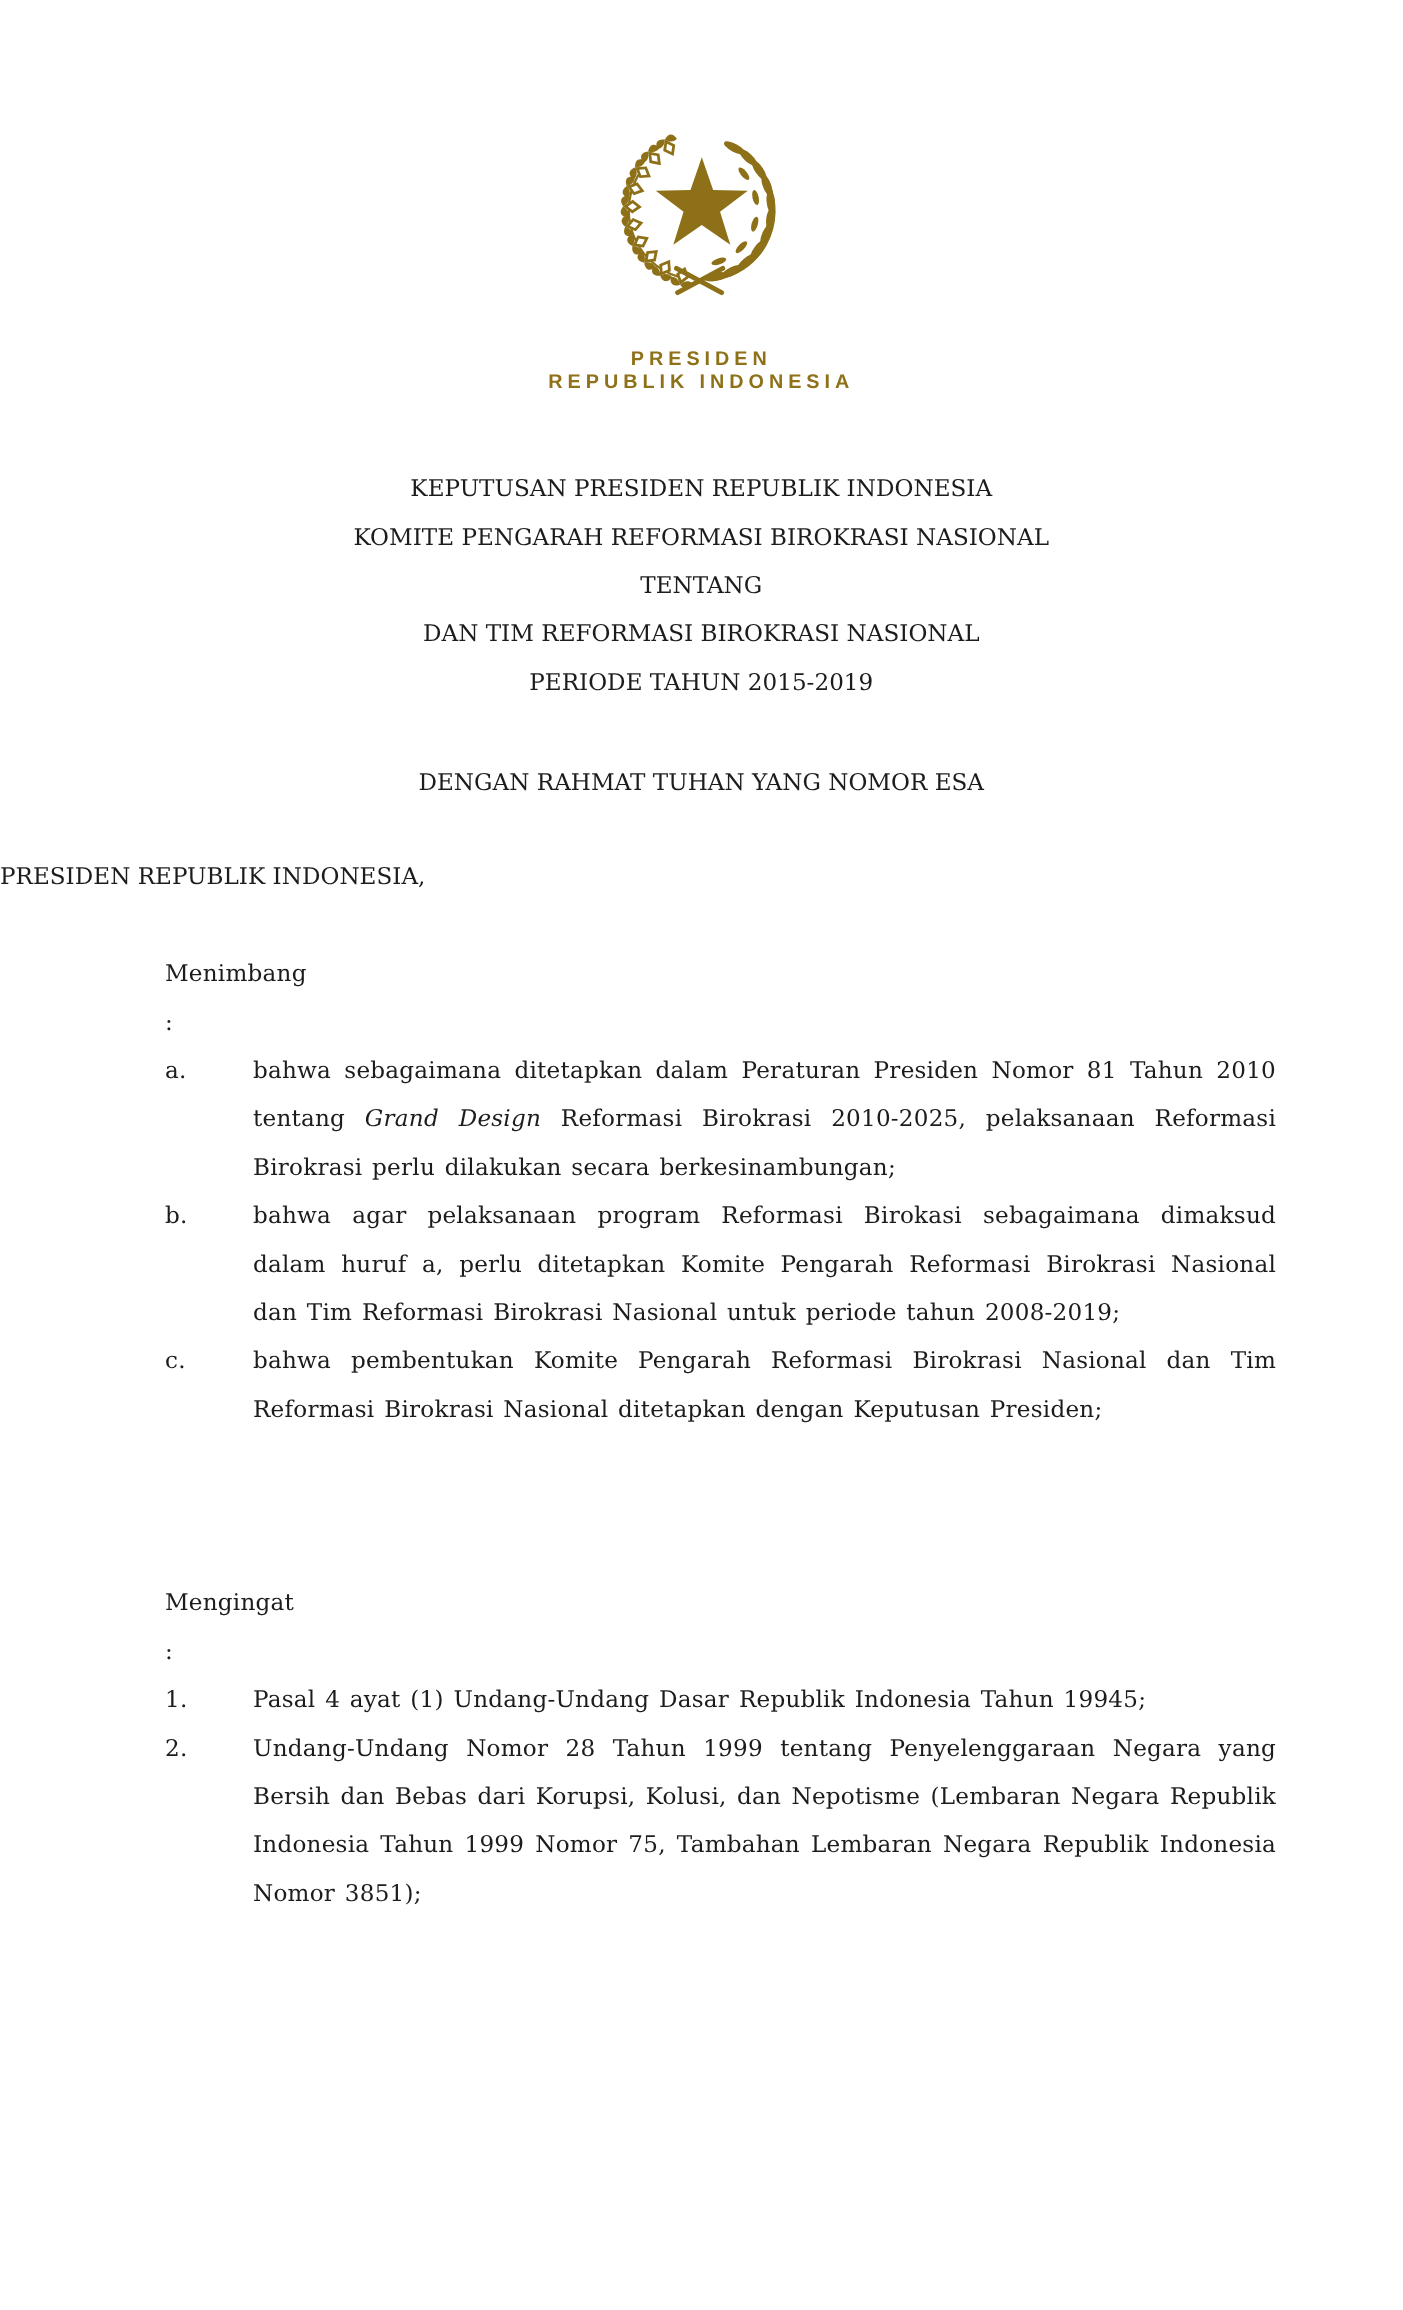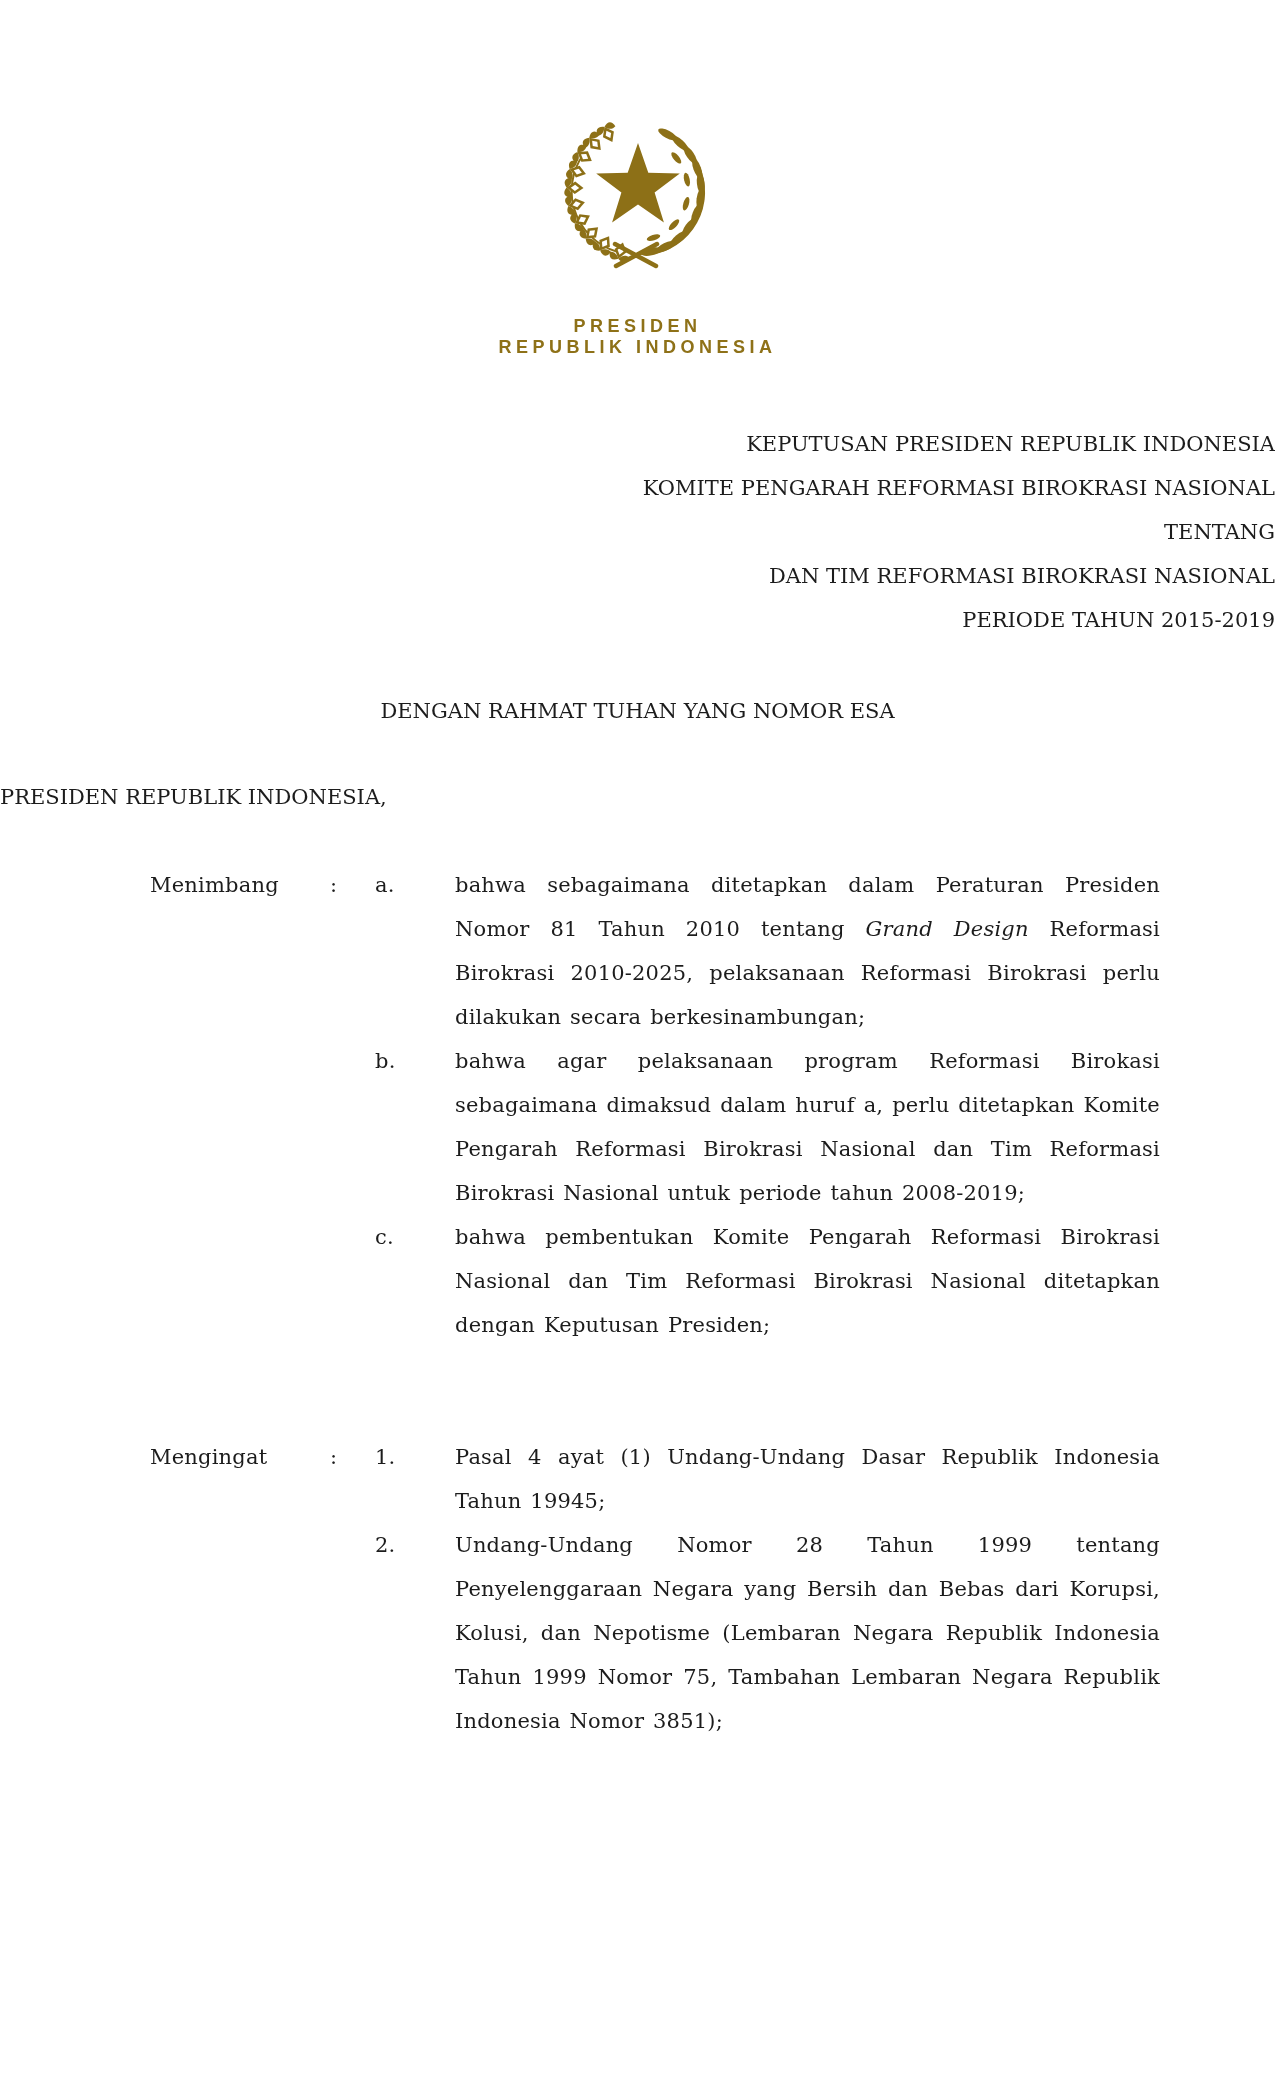--- a/index.html
+++ b/index.html
@@ -19,35 +19,35 @@
 
   .letterhead {
     margin-top: 45px;
     text-align: center;
     font-family: "Liberation Sans", sans-serif;
     font-weight: 700;
     color: #8e7118;
   }
   .lh-line { font-size: 18px; line-height: 21px; letter-spacing: 4.5px; }
 
-  .title-block { margin-top: 64px; text-align: right; }
+  .title-block { margin-top: 64px; text-align: center; }
   .title-line { font-size: 21px; line-height: 44px; }
   .title-nomor { word-spacing: 10px; }
 
   .invocation { margin-top: 47px; text-align: center; font-size: 21px; line-height: 44px; }
   .authority  { margin-top: 42px; font-size: 21px; line-height: 44px; }
 
   .doc-body {
     margin: 44px 115px 0 150px;
     font-size: 21px;
     line-height: 44px;
     letter-spacing: 0.2px;
     word-spacing: 2px;
   }
-  .clause { display: flex; align-items: flex-start; }
+  .clause { display: flex; align-items: flex-start; flex-direction: column; }
   .clause-menimbang { min-height: 528px; }
   .clause-mengingat { margin-top: 44px; }
   .clause-label { width: 180px; flex: none; }
   .clause-colon { width: 45px; flex: none; }
   .clause-items { flex: 1 1 auto; min-width: 0; }
   .item { display: flex; align-items: flex-start; }
   .item-marker { width: 40px; flex: none; }
   .item-text { flex: 1 1 auto; min-width: 0; text-align: justify; margin-left: 40px; }
   .it { font-style: italic; }
 </style>

